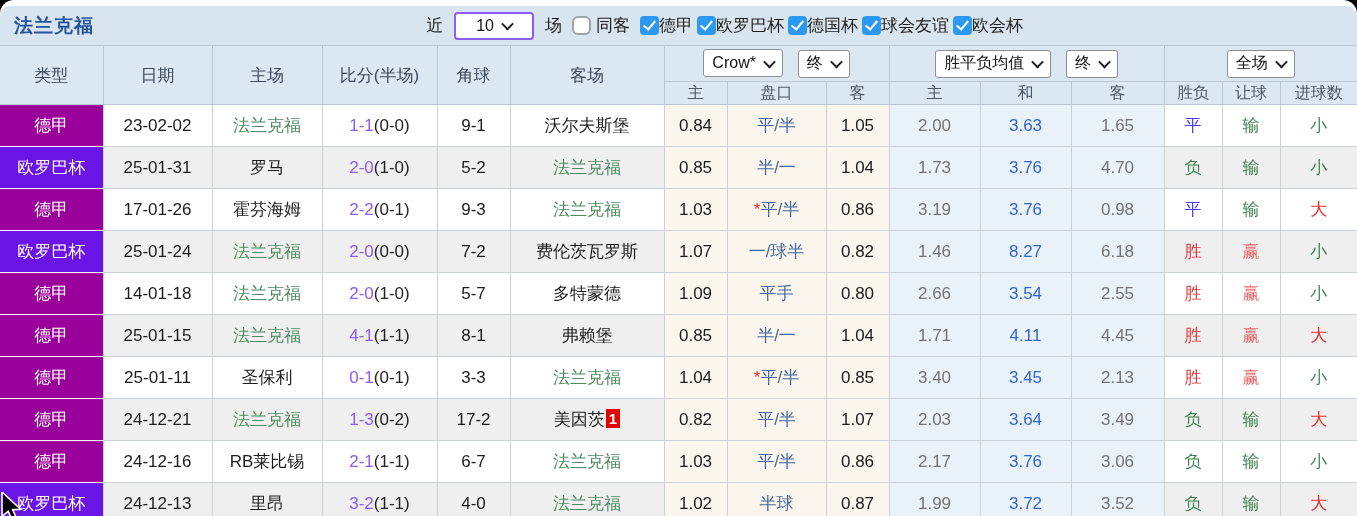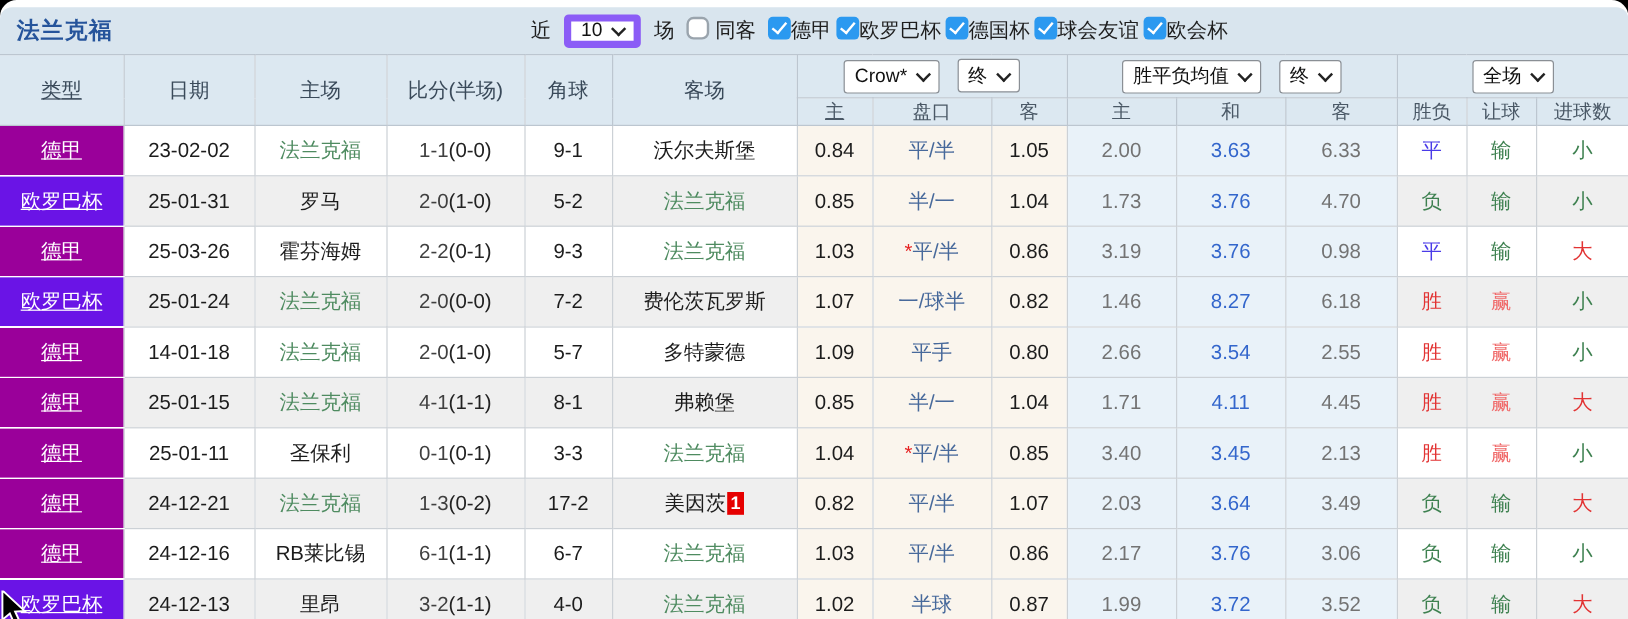--- a/index.html
+++ b/index.html
@@ -15,66 +15,66 @@
   }
   
   .topbar{
     height:39px;background:#d9e5ee;border-radius:10px 10px 0 0;
     display:flex;align-items:center;padding:0 14px;box-sizing:border-box;
     font-size:17px;color:#1e1e1e;
   }
   .title{font-weight:bold;color:#25549b;font-size:19px;letter-spacing:1px;}
   .bar-controls{margin-left:auto;display:flex;align-items:center;gap:6px;margin-right:320px;}
   .filters{display:flex;align-items:center;}
-  .filter{display:inline-flex;align-items:flex-start;margin-left:4px;}
+  .filter{display:inline-flex;align-items:center;margin-left:4px;}
   .cb{
     display:inline-block;width:19px;height:19px;box-sizing:border-box;
     border-radius:4px;position:relative;vertical-align:middle;
   }
   .cb.checked{background:#2b99f0;}
   .cb.checked::after{
     content:"";position:absolute;left:6px;top:2px;width:5px;height:10px;
     border-right:2.5px solid #fff;border-bottom:2.5px solid #fff;transform:rotate(40deg);
   }
   .cb.unchecked{background:#fff;border:2px solid #9aa4ad;border-radius:6px;}
   
   .sel{
     display:inline-flex;align-items:center;background:#fff;
     border:1px solid #8a8f95;border-radius:3px;height:28px;box-sizing:border-box;
     padding:0 8px;font-size:16px;color:#111;margin:0 5px;white-space:nowrap;
   }
   .sel .chev{
     width:7px;height:7px;border-right:2px solid #222;border-bottom:2px solid #222;
     transform:rotate(45deg) translate(-1px,-1px);margin-left:9px;display:inline-block;
   }
-  .sel.dark{border:6px solid #8b5cf6;border-radius:4px;height:28px;padding:0 8px;justify-content:center;}
+  .sel.dark{border:2px solid #8b5cf6;border-radius:4px;height:28px;padding:0 20px;justify-content:center;}
   
   table{border-collapse:collapse;table-layout:fixed;width:1357px;}
   th,td{padding:0;text-align:center;overflow:hidden;white-space:nowrap;}
   thead th{
     background:#dce8f1;color:#3a4a5a;font-weight:normal;
     border:1px solid #bcc6d0;font-size:17px;
   }
   thead tr.hrow1 th{height:35px;}
   thead tr.hrow2 th{height:22px;font-size:16px;color:#4a5866;}
-  thead th:first-child, tbody td:first-child{border-left:none;text-decoration:underline;}
+  thead th:first-child, tbody td:first-child{border-left:none;}
   thead th:last-child, tbody td:last-child{border-right:none;}
   tbody td{
     height:41px;border:1px solid #ccd1d6;border-top:none;
     font-size:17px;color:#1c1c1c;background:#fff;
   }
   tr.even td{background:#efefef;}
   td.type{color:#fff;border-bottom:1px solid #fff;}
   td.team.green{color:#4e8b60;}
   td.odds{background:#faf5ed !important;}
   td.hcap{background:#faf5ed !important;color:#47699b;}
   td.hcap .star{color:#e62222;}
   td.avg{background:#e9f2f9 !important;color:#737373;}
   td.avg.mid{color:#3366cc;}
-  td.score .main{color:#404040;}
+  td.score .main{color:#8b5cf6;}
   td.score .half{color:#222;}
   .badge{
     display:inline-block;background:#e60000;color:#fff;font-weight:bold;
     padding:0 3px;margin-left:1px;font-size:15px;line-height:19px;vertical-align:1px;
   }
   
   .cursor{position:absolute;left:0px;top:492px;pointer-events:none;}
 </style>
 </head>
 <body>
@@ -190,21 +190,21 @@
           <td>23-02-02</td>
           <td class="team green">法兰克福</td>
           <td class="score"><span class="main">1-1</span><span class="half">(0-0)</span></td>
           <td>9-1</td>
           <td class="team ">沃尔夫斯堡</td>
           <td class="odds">0.84</td>
           <td class="hcap">平/半</td>
           <td class="odds">1.05</td>
           <td class="avg">2.00</td>
           <td class="avg mid">3.63</td>
-          <td class="avg">6.33</td>
+          <td class="avg">1.65</td>
           <td class="res" style="color:#4a3be8">平</td>
           <td class="res" style="color:#3e8150">输</td>
           <td class="res" style="color:#3e8150">小</td>
         </tr>
         <tr class="even">
           <td class="type" style="background:#6a14e6">欧罗巴杯</td>
           <td>25-01-31</td>
           <td class="team ">罗马</td>
           <td class="score"><span class="main">2-0</span><span class="half">(1-0)</span></td>
           <td>5-2</td>
@@ -214,21 +214,21 @@
           <td class="odds">1.04</td>
           <td class="avg">1.73</td>
           <td class="avg mid">3.76</td>
           <td class="avg">4.70</td>
           <td class="res" style="color:#3e8150">负</td>
           <td class="res" style="color:#3e8150">输</td>
           <td class="res" style="color:#3e8150">小</td>
         </tr>
         <tr class="odd">
           <td class="type" style="background:#9a009a">德甲</td>
-          <td>25-03-26</td>
+          <td>17-01-26</td>
           <td class="team ">霍芬海姆</td>
           <td class="score"><span class="main">2-2</span><span class="half">(0-1)</span></td>
           <td>9-3</td>
           <td class="team green">法兰克福</td>
           <td class="odds">1.03</td>
           <td class="hcap"><span class="star">*</span>平/半</td>
           <td class="odds">0.86</td>
           <td class="avg">3.19</td>
           <td class="avg mid">3.76</td>
           <td class="avg">0.98</td>
@@ -318,21 +318,21 @@
           <td class="avg mid">3.64</td>
           <td class="avg">3.49</td>
           <td class="res" style="color:#3e8150">负</td>
           <td class="res" style="color:#3e8150">输</td>
           <td class="res" style="color:#e23333">大</td>
         </tr>
         <tr class="odd">
           <td class="type" style="background:#9a009a">德甲</td>
           <td>24-12-16</td>
           <td class="team ">RB莱比锡</td>
-          <td class="score"><span class="main">6-1</span><span class="half">(1-1)</span></td>
+          <td class="score"><span class="main">2-1</span><span class="half">(1-1)</span></td>
           <td>6-7</td>
           <td class="team green">法兰克福</td>
           <td class="odds">1.03</td>
           <td class="hcap">平/半</td>
           <td class="odds">0.86</td>
           <td class="avg">2.17</td>
           <td class="avg mid">3.76</td>
           <td class="avg">3.06</td>
           <td class="res" style="color:#3e8150">负</td>
           <td class="res" style="color:#3e8150">输</td>

